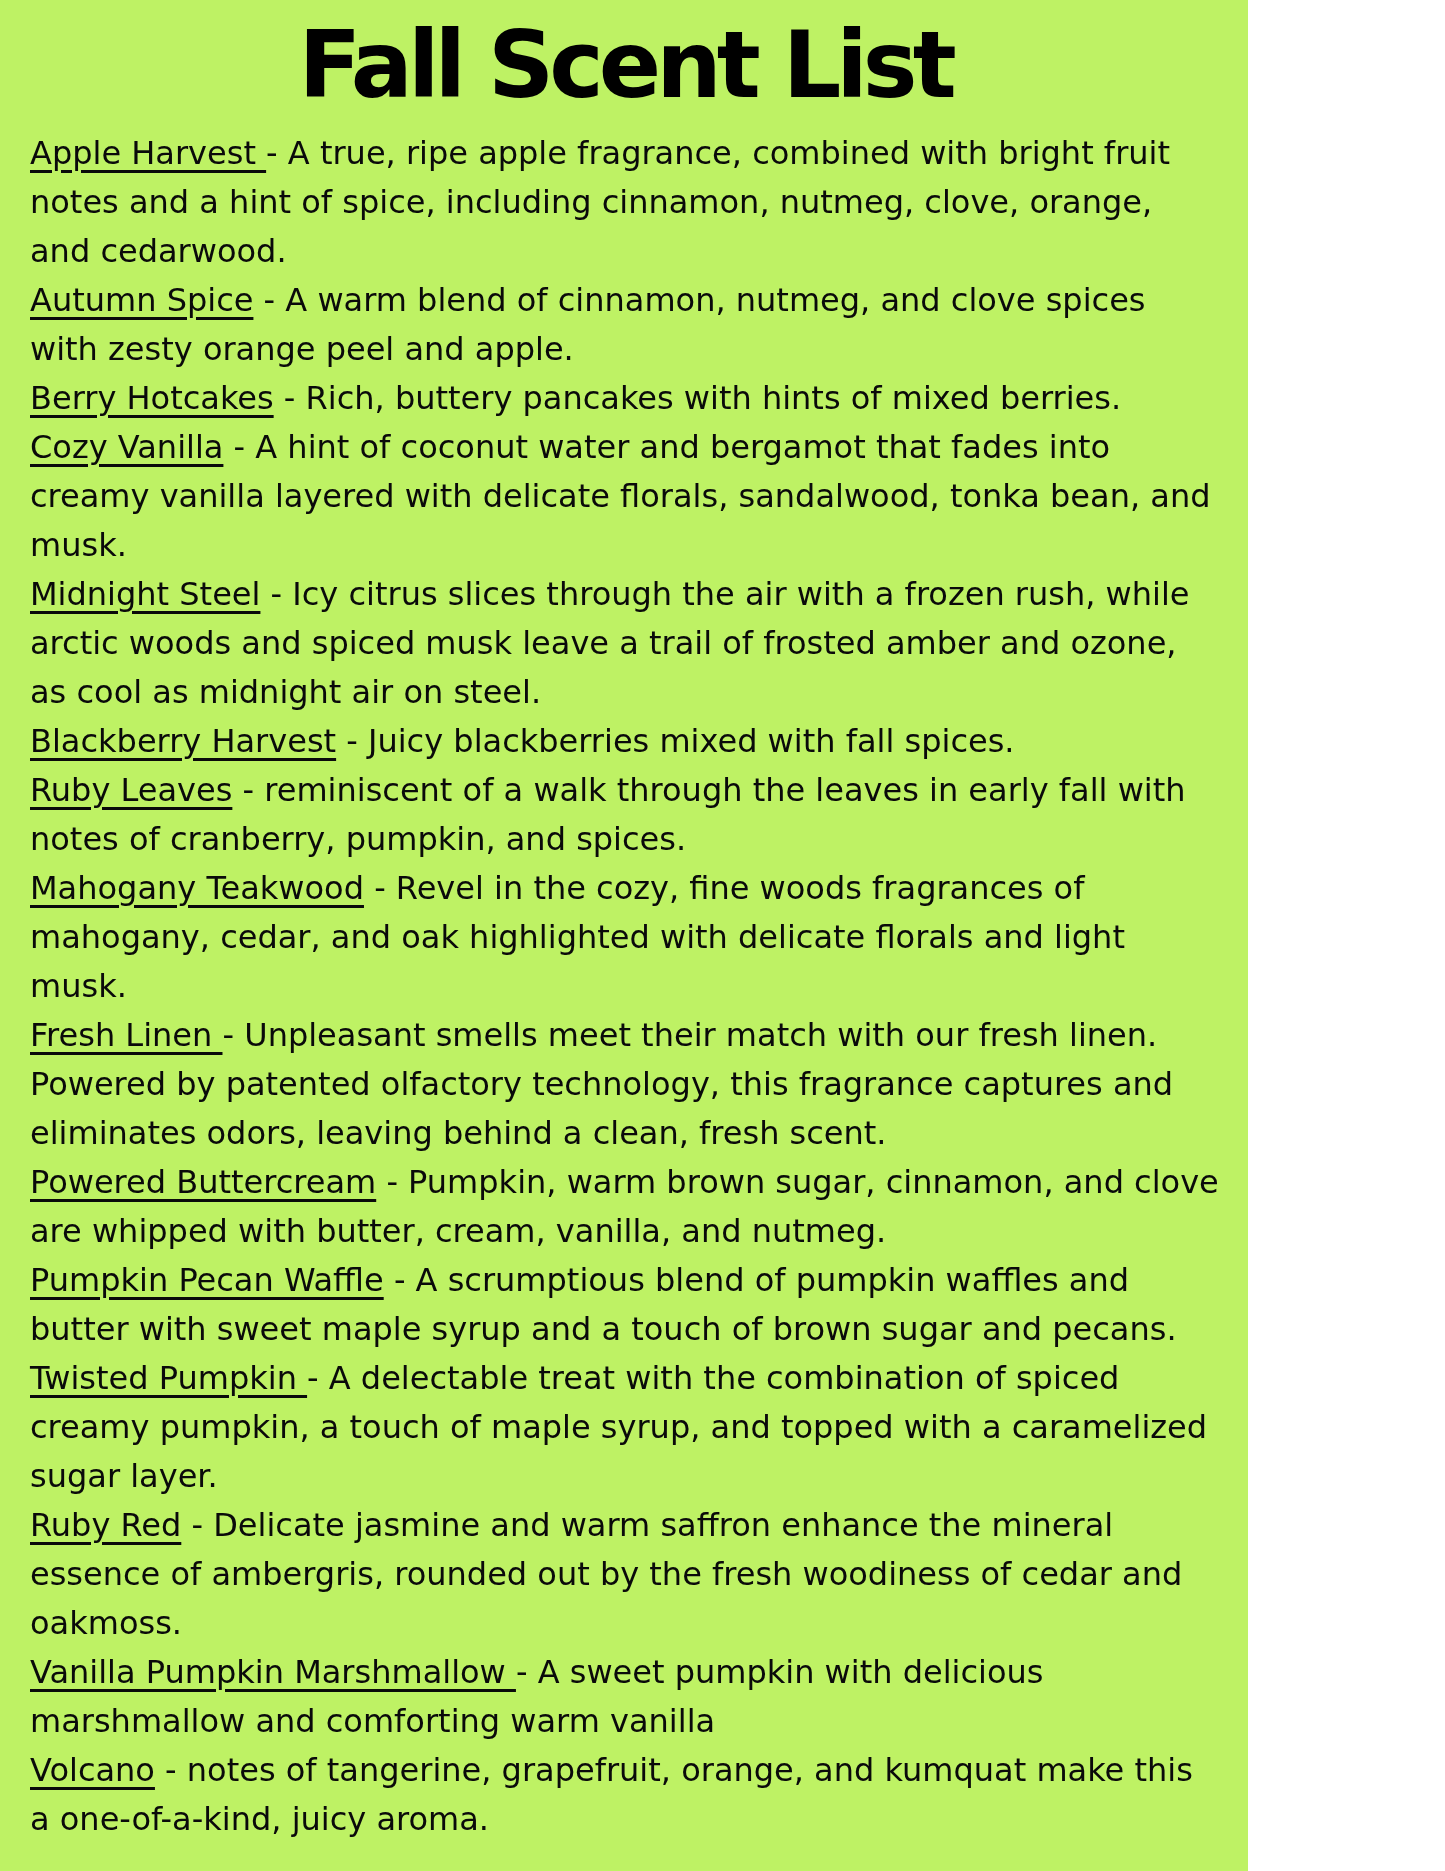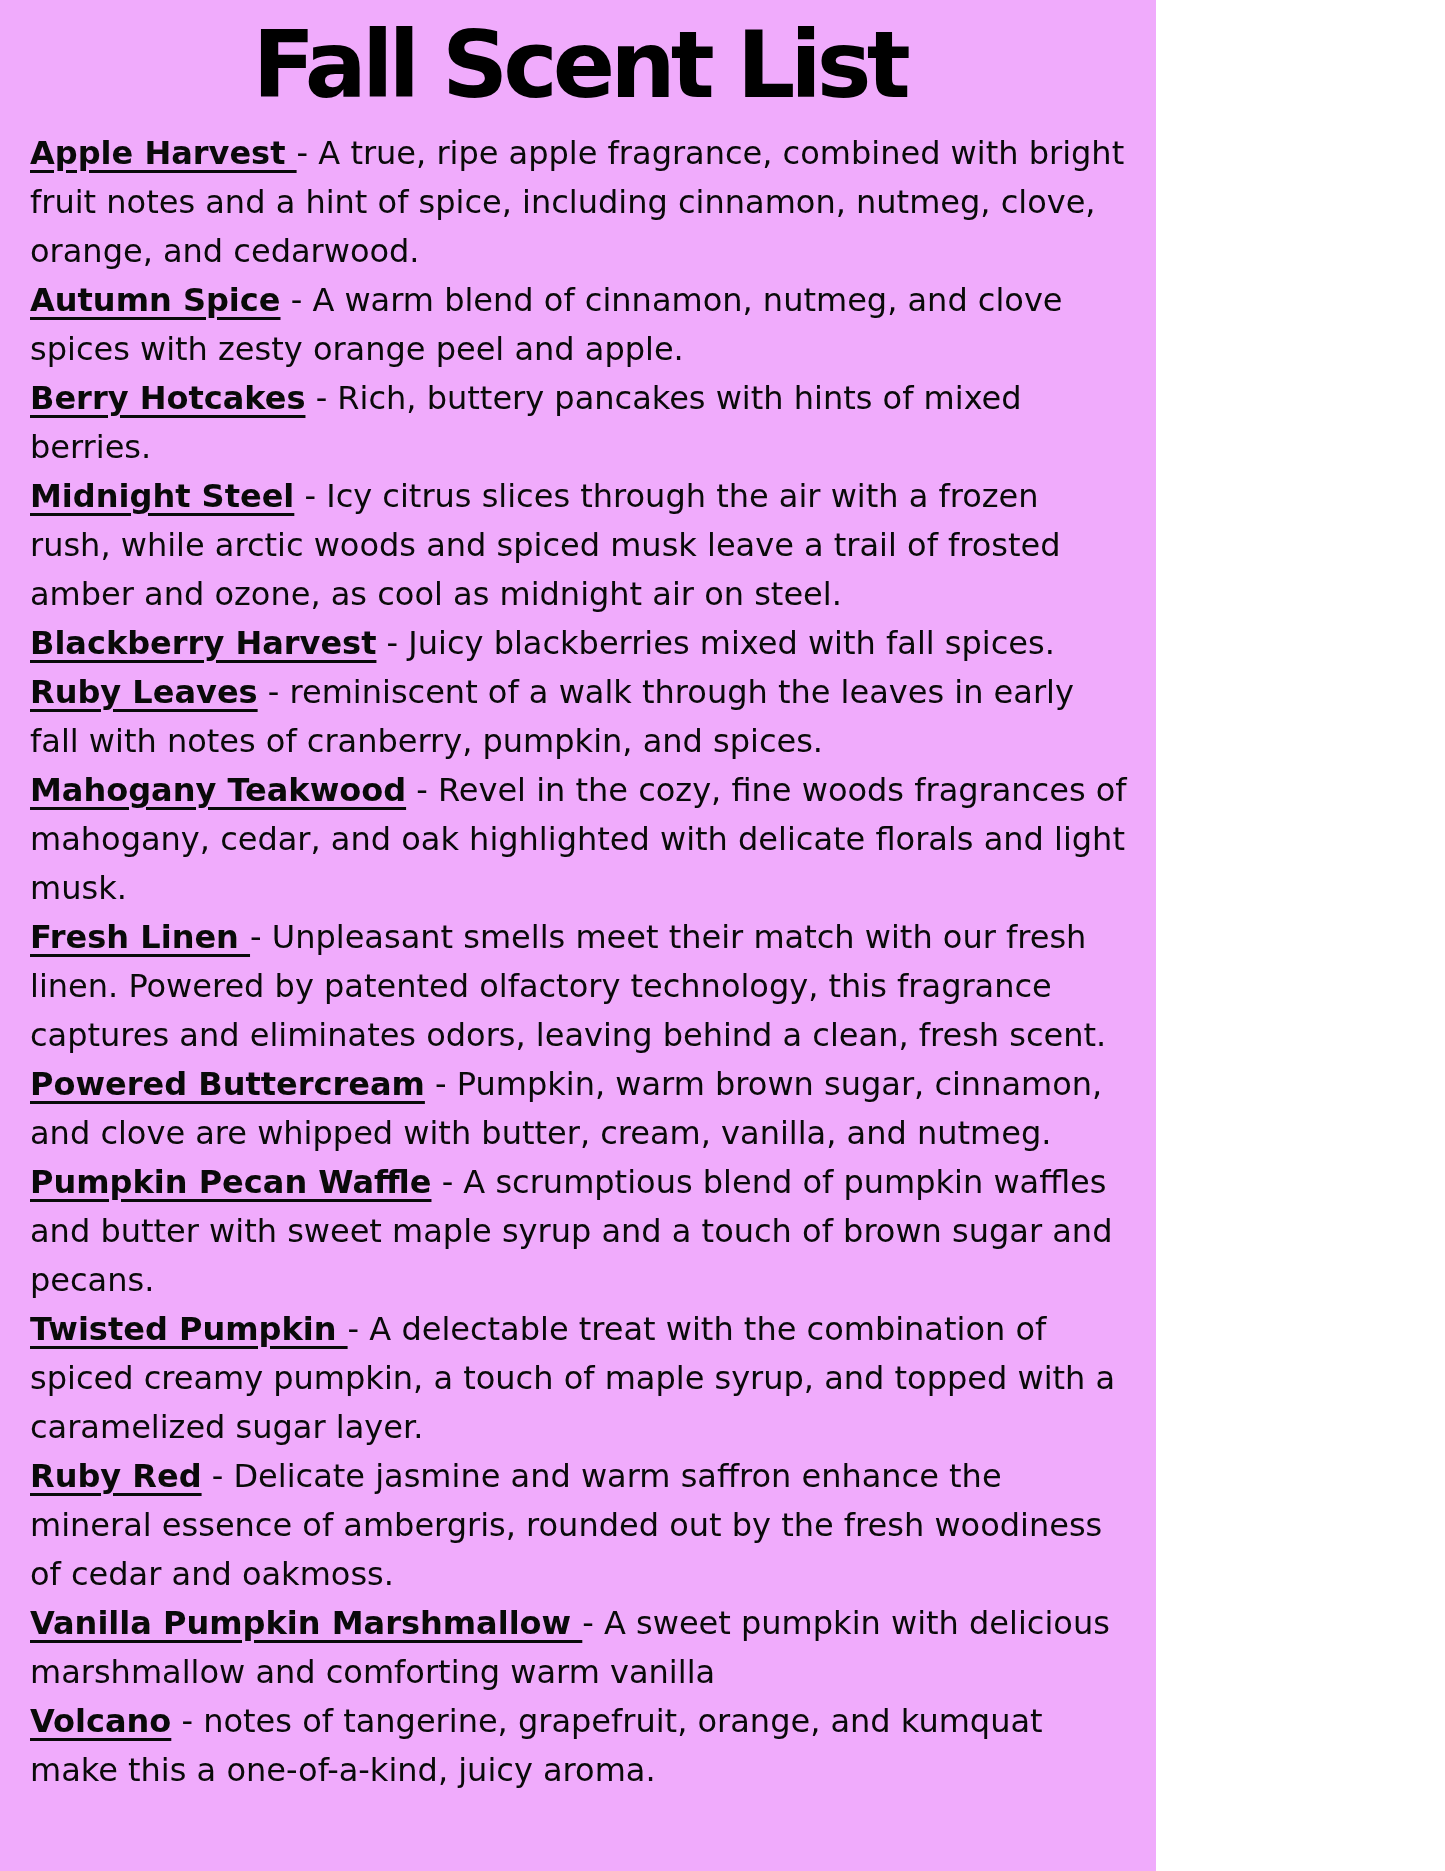--- a/index.html
+++ b/index.html
@@ -3,25 +3,25 @@
 <meta charset="utf-8">
 <style>
   html, body {
     margin: 0;
     padding: 0;
     background: #ffffff;
     color: #000000;
     font-family: "DejaVu Sans", "Liberation Sans", sans-serif;
   }
   .doc {
-    width: 1156px;
+    width: 1248px;
     min-height: 1871px;
     box-sizing: border-box;
     padding: 14px 28px 20px 30px;
-    background: #f0abfc;
+    background: #bef264;
   }
   .page-title {
     text-align: center;
     font-size: 92px;
     font-weight: bold;
     letter-spacing: -5px;
     line-height: 1.05;
     margin: 4px 0 14px 0;
     color: #000000;
   }
@@ -33,33 +33,33 @@
   }
   .entry {
     margin: 0;
     padding: 0;
   }
   .scent-name {
     text-decoration: underline;
     text-decoration-thickness: 2.5px;
     text-underline-offset: 6px;
     text-decoration-color: #0a0a0a;
-    font-weight: bold;
   }
 </style>
 </head>
 <body>
 
 <div class="doc">
   <h1 class="page-title">Fall Scent List</h1>
 
   <div class="scent-list">
     <p class="entry"><span class="scent-name">Apple Harvest </span><span>- A true, ripe apple fragrance, combined with bright fruit notes and a hint of spice, including cinnamon, nutmeg, clove, orange, and cedarwood.</span></p>
     <p class="entry"><span class="scent-name">Autumn Spice</span><span> - A warm blend of cinnamon, nutmeg, and clove spices with zesty orange peel and apple.</span></p>
     <p class="entry"><span class="scent-name">Berry Hotcakes</span><span> - Rich, buttery pancakes with hints of mixed berries.</span></p>
+    <p class="entry"><span class="scent-name">Cozy Vanilla</span><span> - A hint of coconut water and bergamot that fades into creamy vanilla layered with delicate florals, sandalwood, tonka bean, and musk.</span></p>
     <p class="entry"><span class="scent-name">Midnight Steel</span><span> - Icy citrus slices through the air with a frozen rush, while arctic woods and spiced musk leave a trail of frosted amber and ozone, as cool as midnight air on steel.</span></p>
     <p class="entry"><span class="scent-name">Blackberry Harvest</span><span> - Juicy blackberries mixed with fall spices.</span></p>
     <p class="entry"><span class="scent-name">Ruby Leaves</span><span> - reminiscent of a walk through the leaves in early fall with notes of cranberry, pumpkin, and spices.</span></p>
     <p class="entry"><span class="scent-name">Mahogany Teakwood</span><span> - Revel in the cozy, fine woods fragrances of mahogany, cedar, and oak highlighted with delicate florals and light musk.</span></p>
     <p class="entry"><span class="scent-name">Fresh Linen </span><span>- Unpleasant smells meet their match with our fresh linen. Powered by patented olfactory technology, this fragrance captures and eliminates odors, leaving behind a clean, fresh scent.</span></p>
     <p class="entry"><span class="scent-name">Powered Buttercream</span><span> - Pumpkin, warm brown sugar, cinnamon, and clove are whipped with butter, cream, vanilla, and nutmeg.</span></p>
     <p class="entry"><span class="scent-name">Pumpkin Pecan Waffle</span><span> - A scrumptious blend of pumpkin waffles and butter with sweet maple syrup and a touch of brown sugar and pecans.</span></p>
     <p class="entry"><span class="scent-name">Twisted Pumpkin </span><span>- A delectable treat with the combination of spiced creamy pumpkin, a touch of maple syrup, and topped with a caramelized sugar layer.</span></p>
     <p class="entry"><span class="scent-name">Ruby Red</span><span> - Delicate jasmine and warm saffron enhance the mineral essence of ambergris, rounded out by the fresh woodiness of cedar and oakmoss.</span></p>
     <p class="entry"><span class="scent-name">Vanilla Pumpkin Marshmallow </span><span>- A sweet pumpkin with delicious marshmallow and comforting warm vanilla</span></p>

